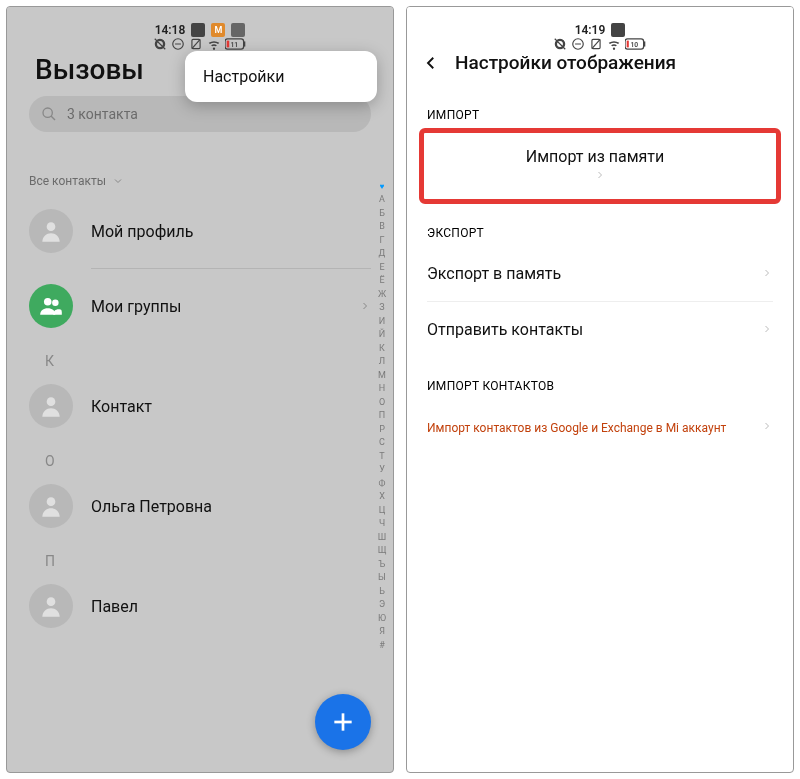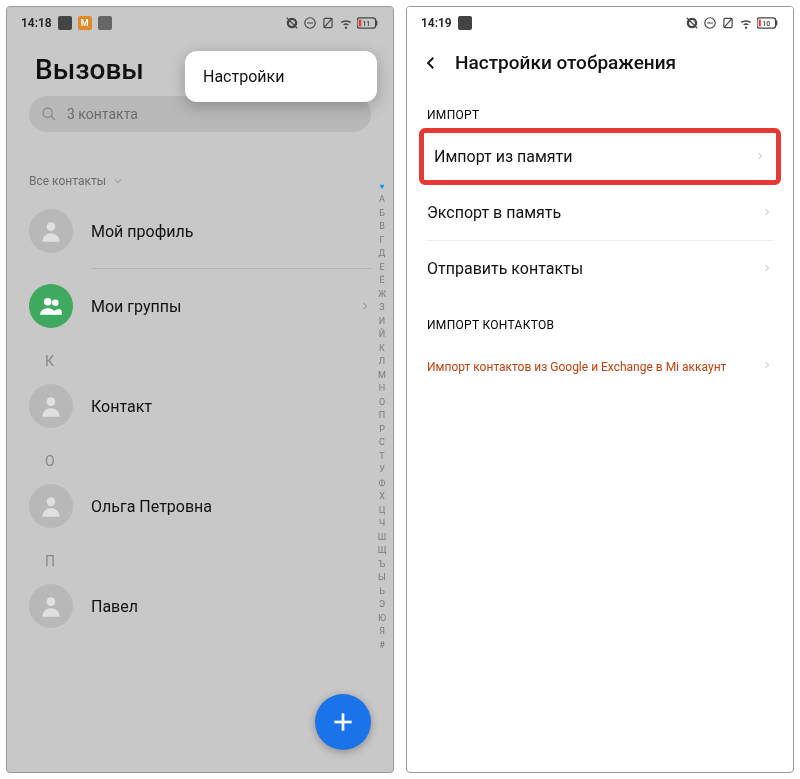--- a/index.html
+++ b/index.html
@@ -25,20 +25,21 @@
   
   .status-bar {
     height: 28px;
     display: flex;
     align-items: center;
     justify-content: space-between;
     padding: 16px 14px;
     font-size: 12px;
     font-weight: 600;
     color: #222;
+    flex-direction: column;
   }
   .status-left { display:flex; align-items:center; gap:6px; }
   .status-right { display:flex; align-items:center; gap:4px; }
   .status-icon { display:inline-flex; }
   .phone.left .status-bar { background:#c8c8c8; }
   .phone.right .status-bar { background:#fff; }
 
   
   .left-title {
     font-size: 28px;
@@ -173,21 +174,21 @@
     padding:18px 20px;
   }
   .setting-row .label { font-size:16px; color:#111; }
   .setting-row .sub { font-size:12px; color:#c2410c; margin-top:3px; }
   .setting-row .texts { flex:1; padding-right:10px; }
   .hl-box {
     border:5px solid #e53935;
     border-radius:6px;
     margin:0 12px;
   }
-  .hl-box .setting-row { padding:14px 10px; }
+  .hl-box .setting-row { padding:14px 10px;flex-direction:column; }
   .divider-r {
     height:1px;
     background:#eee;
     margin:0 20px;
   }
   .chevron { color:#bbb; }
   .orange-sq { width:14px;height:14px;background:#e08a2c;border-radius:2px;display:flex;align-items:center;justify-content:center;color:#fff;font-size:9px;}
   .trash-sq { width:14px;height:14px;background:#666;border-radius:2px; }
   .arrow-sq { width:14px;height:14px;background:#444;border-radius:2px; }
 </style>
@@ -428,20 +429,21 @@
     <div class="setting-row">
       <div class="texts">
           <div class="label">Импорт из памяти</div>
         </div>
       <span class="chevron"><svg width="12" height="12" viewBox="0 0 24 24">
             <path d="M9 6l6 6-6 6" fill="none" stroke="#bbb" stroke-width="2"></path>
           </svg></span>
     </div>
   </div>
 
+  <div class="section-header">ЭКСПОРТ</div>
   <div class="setting-row">
     <div class="texts">
         <div class="label">Экспорт в память</div>
       </div>
     <span class="chevron"><svg width="12" height="12" viewBox="0 0 24 24">
           <path d="M9 6l6 6-6 6" fill="none" stroke="#bbb" stroke-width="2"></path>
         </svg></span>
   </div>
   <div class="divider-r"></div>
   <div class="setting-row">

